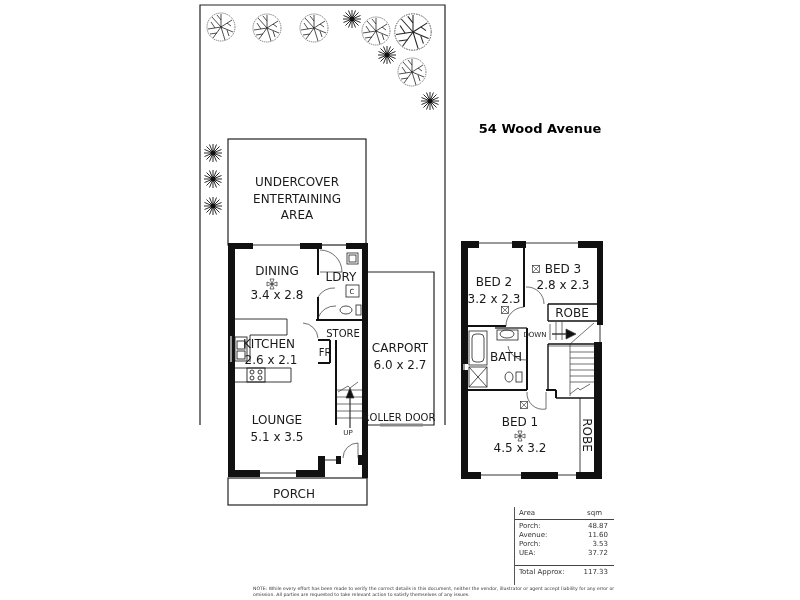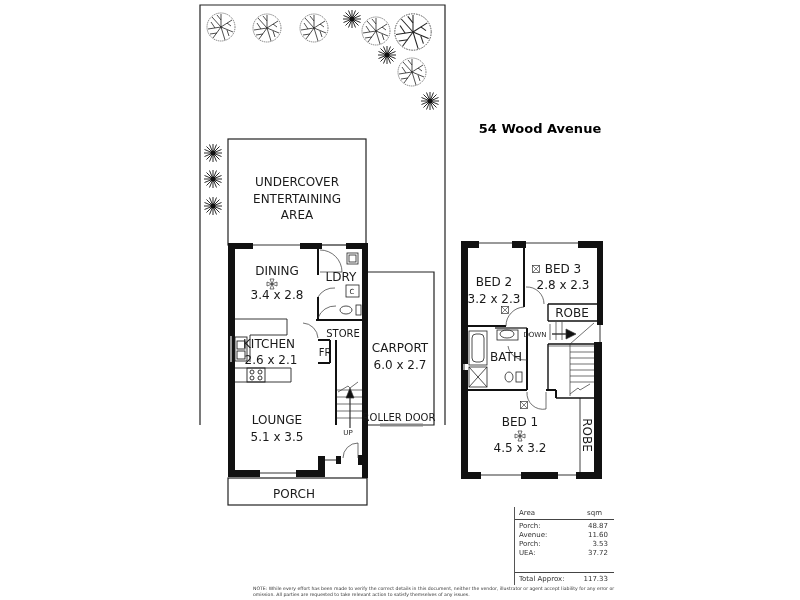--- a/index.html
+++ b/index.html
@@ -11,21 +11,21 @@
   .room-sm { font-size: 10px; }
   .tiny { font-size: 7px; }
   .title { position: absolute; left: 460px; top: 120px; width: 160px; text-align: center;
            font-family: "DejaVu Sans", sans-serif; font-weight: bold; font-size: 13px;
            line-height: 18px; color: #000000; }
   .area-table { position: absolute; left: 514px; top: 507px; width: 100px;
                 font-family: "DejaVu Sans", sans-serif; font-size: 7px; color: #333; }
   .area-table .vline { position: absolute; left: 0; top: 0; width: 1px; height: 78px; background: #555; }
   .area-table .row { display: flex; justify-content: space-between; padding-left: 5px; height: 9px; line-height: 9px; }
   .area-table .hdr { height: 12px; line-height: 12px; border-bottom: 1px solid #444; margin-bottom: 2px; }
-  .area-table .tot { border-top: 1px solid #444; margin-top: 14px; height: 12px; line-height: 12px; }
+  .area-table .tot { border-top: 1px solid #444; margin-top: 7px; height: 12px; line-height: 12px; }
   .note { position: absolute; left: 253px; top: 586px; width: 380px;
           font-family: "DejaVu Sans", sans-serif; font-size: 4.6px; line-height: 6px; color: #333; }
 </style>
 </head>
 <body>
 
 <svg id="plan" viewBox="0 0 800 600" xmlns="http://www.w3.org/2000/svg">
   <defs>
     <g id="tree-open">
       <circle r="14" fill="none" stroke="#222" stroke-width="0.6" stroke-dasharray="1.2 0.8"></circle>

